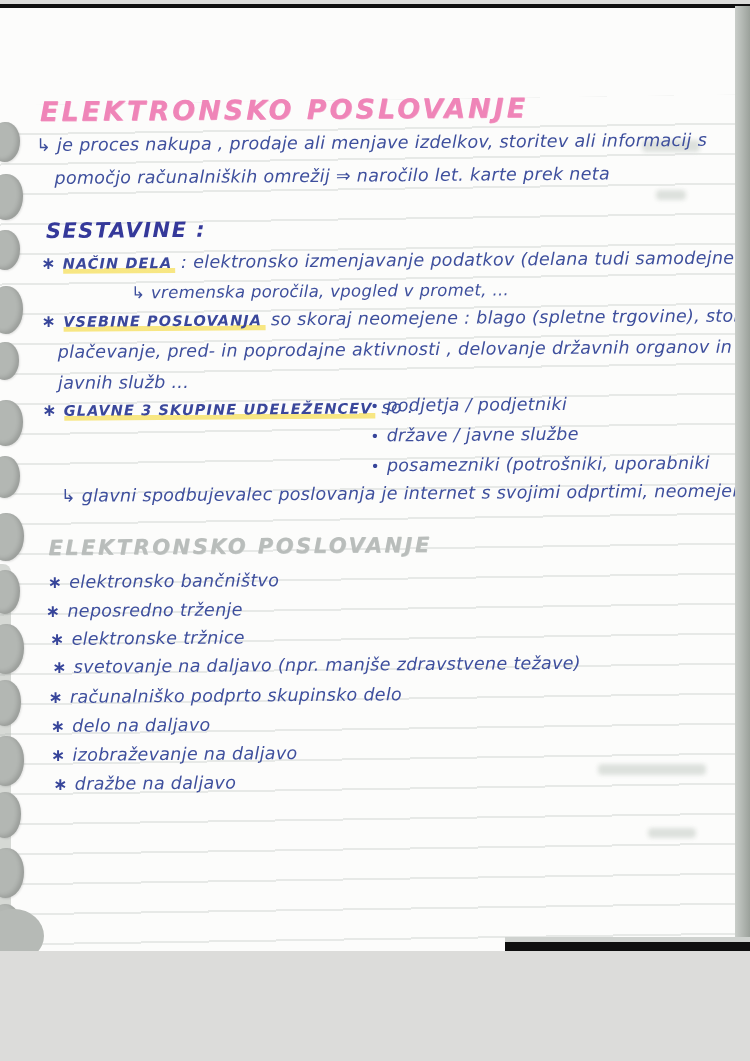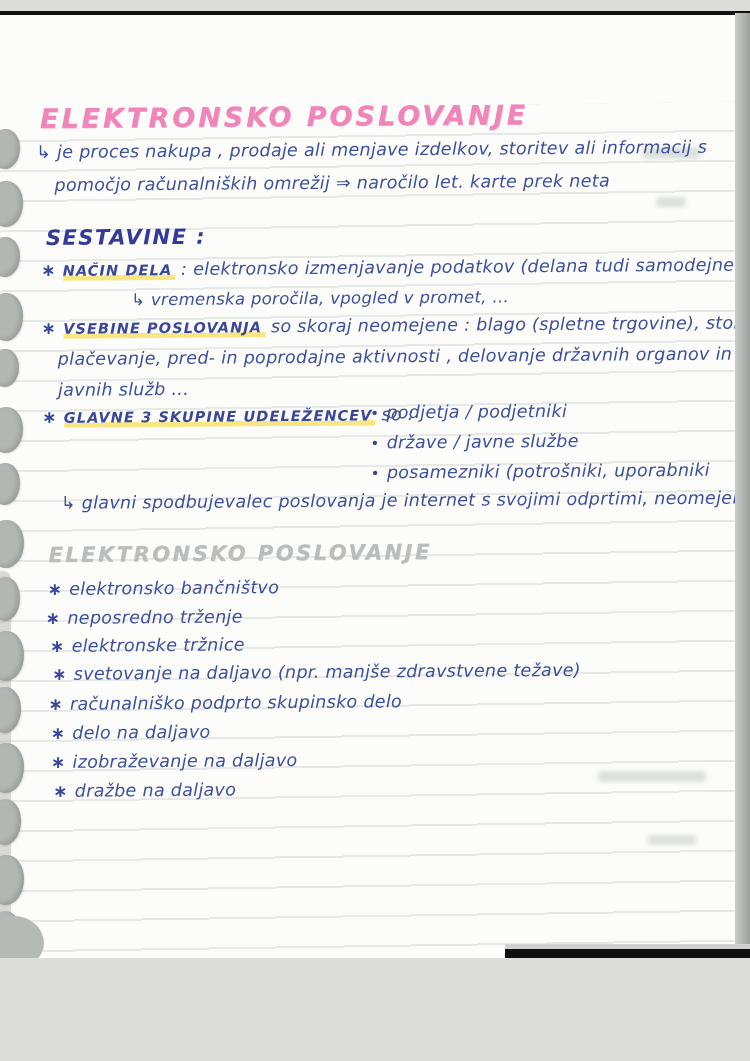--- a/index.html
+++ b/index.html
@@ -1,17 +1,17 @@
 <!DOCTYPE html>
 <html><head>
 <meta charset="utf-8">
 <style>
   html,body{margin:0;padding:0;background:#dcdcda;}
   .scan{
-    position:relative;width:750px;height:947px;margin:11px auto;
+    position:relative;width:750px;height:947px;margin:4px auto;
     background:#fcfcfb;overflow:hidden;
     font-family:"DejaVu Sans",sans-serif;
   }
   
   .edge-top{position:absolute;top:0;left:0;right:0;height:4px;background:#101010;}
   .edge-right{position:absolute;top:2px;right:0;width:15px;height:100%;
     background:linear-gradient(to right,#c9cdc9,#9ba19b);}
   .edge-bottom-black{position:absolute;bottom:0;left:505px;right:0;height:9px;background:#0e0e0e;}
   .edge-bottom-grey{position:absolute;bottom:9px;left:505px;right:0;height:5px;background:#cfd2cf;}
   .corner-blob{position:absolute;left:-14px;bottom:-10px;width:58px;height:52px;

